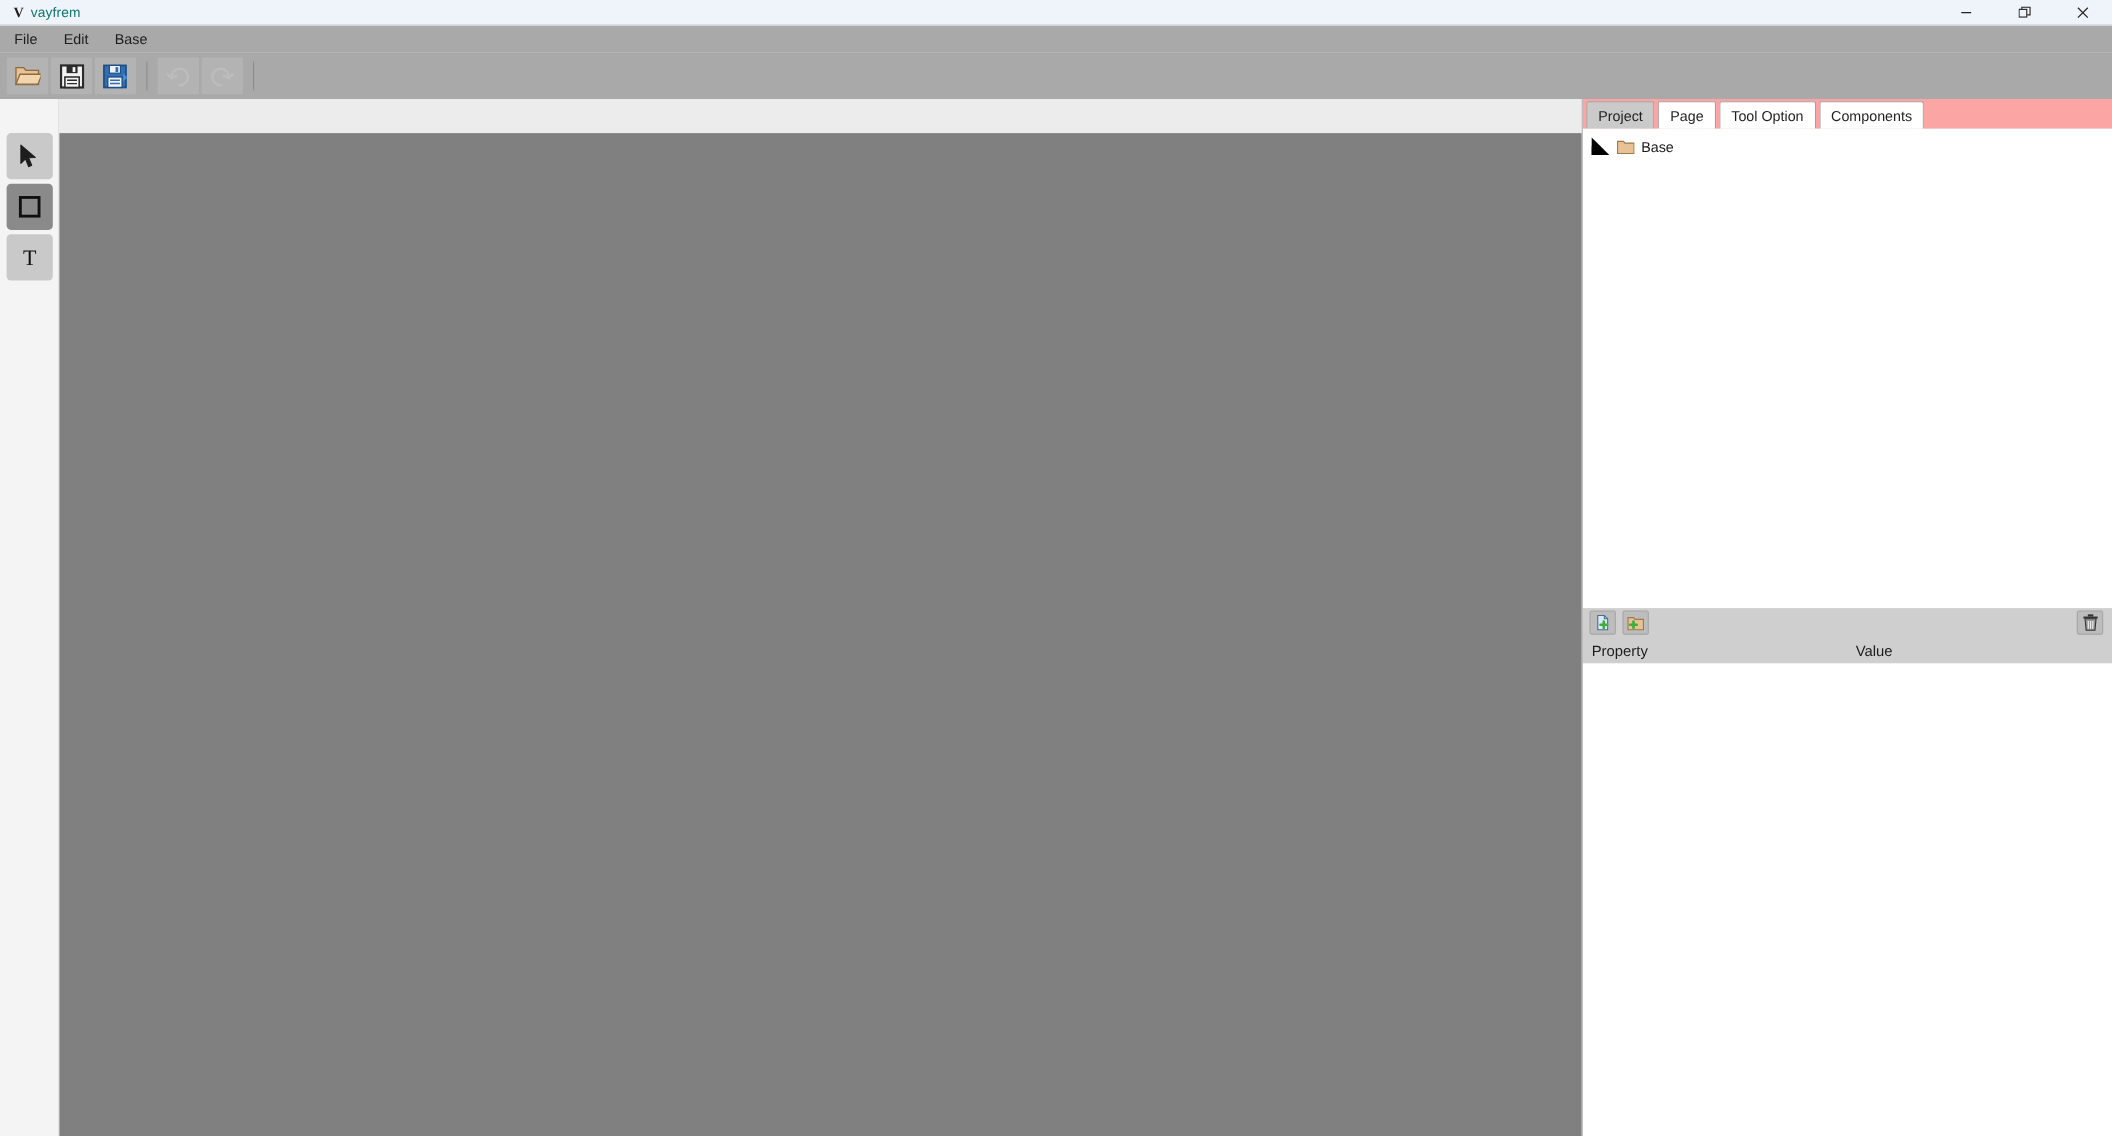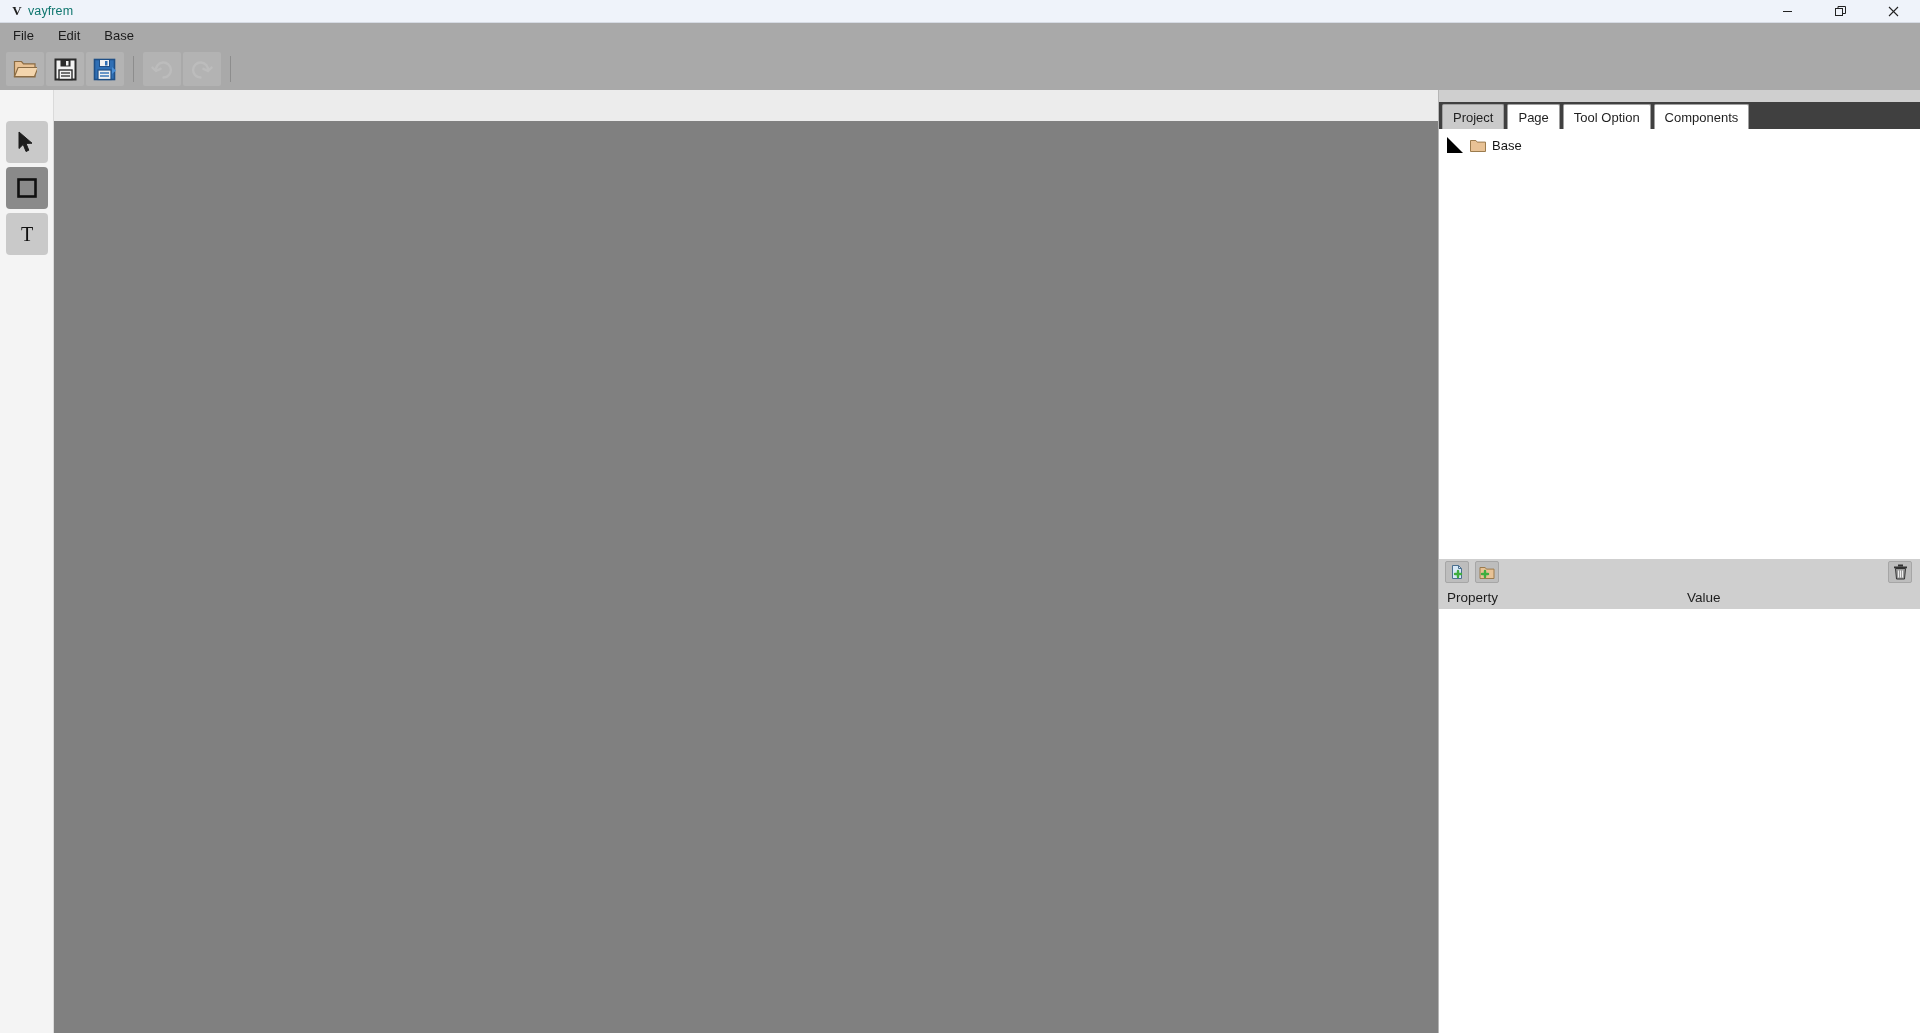--- a/index.html
+++ b/index.html
@@ -73,21 +73,21 @@
   .canvas-area{ flex:1; background:#808080; }
 
   
   .right-panel{
     width:482px; flex:none; background:#cfcfcf;
     display:flex; flex-direction:column;
     border-left:1px solid #b6b6b6;
   }
   .tabrow{
     height:27px; display:flex; align-items:flex-end; gap:3px;
-    padding-left:3px; background:#404040;margin-top:12px;
+    padding-left:3px; background:#fca5a5;
   }
   .tab{
     height:25px; display:flex; align-items:center;
     padding:0 10px; font-size:13px; color:#1f1f1f;
     background:#ffffff; border:1px solid #a0a0a0; border-bottom:none;
     border-radius:2px 2px 0 0;
   }
   .tab.active{ background:#cacaca; }
 
   .panel-header{

